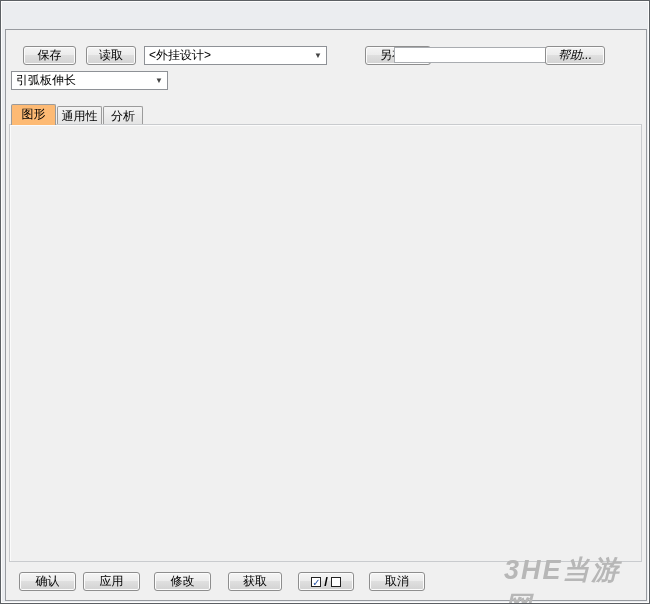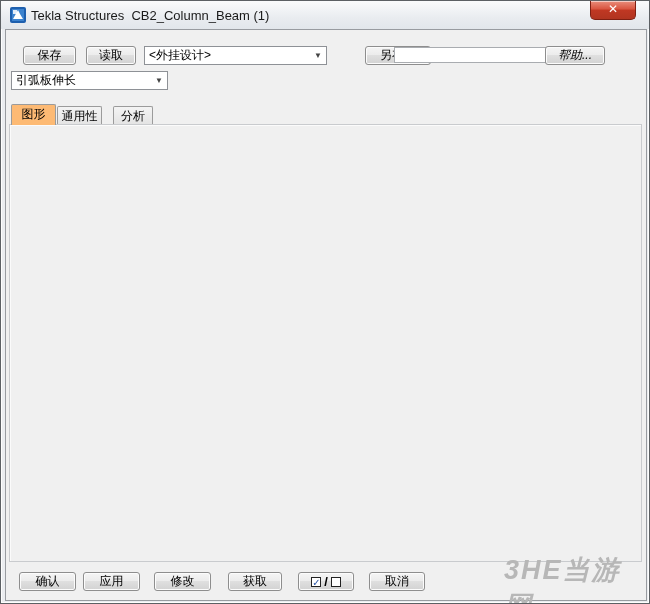--- a/index.html
+++ b/index.html
@@ -45,51 +45,41 @@
            font-size:10px;line-height:9px;vertical-align:middle;text-align:center;color:#2c56a8;font-weight:bold;}
   .slash{display:inline-block;font-size:13px;font-weight:bold;margin:0 3px;vertical-align:middle;}
   .watermark{position:absolute;left:503px;top:551px;font-size:27px;font-weight:bold;color:#b7b7b7;
              letter-spacing:2px;z-index:60;pointer-events:none;font-style:italic;}
 </style>
 </head>
 <body>
 
 <div class="dialog">
 
-  <div class="titlebar">
-    <svg class="appicon" viewBox="0 0 16 16">
-      <rect x="0" y="0" width="16" height="16" rx="2" fill="#1d5fae"></rect>
-      <rect x="2" y="2" width="12" height="12" fill="#3c83cf"></rect>
-      <polygon points="3,12 8,3 10,7 13,12" fill="#fff"></polygon>
-      <rect x="3" y="3" width="4" height="4" fill="#fff" opacity=".85"></rect>
-    </svg>
-    <span class="title">Tekla Structures  CB2_Column_Beam (1)</span>
-    <div class="closebtn">✕</div>
-  </div>
 
   <div class="client"></div>
 
   <div class="btn" style="left:22px;top:45px;width:53px;">保存</div>
   <div class="btn" style="left:85px;top:45px;width:50px;">读取</div>
   <div class="combo" style="left:143px;top:45px;width:183px;">
     <span>&lt;外挂设计&gt;</span>
     <span class="arrow">▼</span>
   </div>
   <div class="btn" style="left:334px;top:45px;width:66px;margin-left:30px;">另存为</div>
   <input class="field" style="left: 393px; top: 46px; width: 178px;" value="">
   <div class="btn" style="left:544px;top:45px;width:60px;font-style:italic;">帮助...</div>
 
   <div class="combo" style="left:10px;top:70px;width:157px;">
     <span>引弧板伸长</span>
     <span class="arrow">▼</span>
   </div>
 
   <div class="tab active" style="left:10px;width:45px;">图形</div>
   <div class="tab" style="left:56px;width:45px;">通用性</div>
-  <div class="tab" style="left:112px;width:40px;">分析</div>
+  <div class="tab" style="left:102px;width:40px;">分析</div>
   <div class="tabpage"></div>
 
   <div class="hdr" style="left:151px;top:136px;">t</div>
   <div class="hdr" style="left:193px;top:136px;">b</div>
   <div class="hdr" style="left:234px;top:136px;">h</div>
   <div class="hdr" style="left:303px;top:136px;">位置编</div>
   <div class="hdr" style="left:385px;top:136px;">材料</div>
   <div class="hdr" style="left:502px;top:136px;">名称</div>
 
   <div class="rowlabel" style="left:22px;top:153px;">上翼缘板</div>

